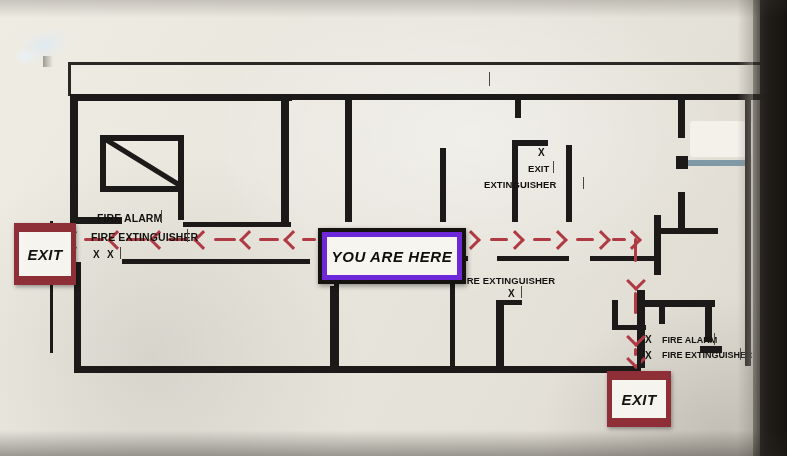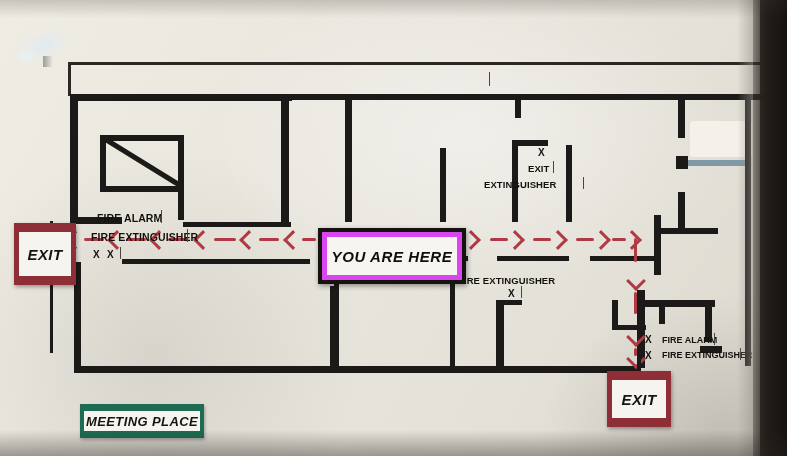--- a/index.html
+++ b/index.html
@@ -60,21 +60,21 @@
   .sign .inner{
     background:#f6f4ee;width:100%;height:100%;
     display:flex;align-items:center;justify-content:center;
     font-weight:bold;color:#16140f;letter-spacing:.4px;
   }
   .exit-sign{background:#8e2f37;padding:9px 5px;box-shadow:1px 2px 4px rgba(0,0,0,.35);}
   .exit-sign .inner{font-size:15px;}
   .meeting-sign{background:#1d6b52;padding:7px 4px;box-shadow:1px 2px 3px rgba(0,0,0,.28);}
   .meeting-sign .inner{font-size:13px;}
   .yah-sign{background:#151310;padding:4px;box-shadow:1px 2px 5px rgba(0,0,0,.4);}
-  .yah-inner{background:#d946ef;width:100%;height:100%;padding:5px;box-sizing:border-box;}
+  .yah-inner{background:#6d28d9;width:100%;height:100%;padding:5px;box-sizing:border-box;}
   .yah-core{background:#f7f5ef;width:100%;height:100%;display:flex;align-items:center;justify-content:center;
             font-weight:bold;font-size:15px;color:#100e0b;letter-spacing:.6px;}
   .postleg{position:absolute;background:#1c1a18;}
 
   
   .lbl{position:absolute;color:#14120f;font-weight:bold;white-space:nowrap;}
   .lbl.t11{font-size:10.5px;letter-spacing:.1px;}
   .lbl.t10{font-size:9.5px;letter-spacing:.1px;}
   .lbl.t9{font-size:9px;}
   .banner{position:absolute;font-size:11.5px;color:#17150f;font-weight:600;white-space:nowrap;}
@@ -223,23 +223,20 @@
     <div class="postleg" style="left:50px;top:221px;width:3px;height:14px;"></div>
     <div class="sign exit-sign" style="left:14px;top:223px;width:62px;height:62px;">
       <div class="inner">EXIT</div>
     </div>
 
     <div class="postleg" style="left:637px;top:357px;width:4px;height:14px;"></div>
     <div class="sign exit-sign" style="left:607px;top:371px;width:64px;height:56px;">
       <div class="inner">EXIT</div>
     </div>
 
-    <div class="sign meeting-sign" style="left:80px;top:404px;width:124px;height:34px;">
-      <div class="inner">MEETING PLACE</div>
-    </div>
 
     <div class="postleg" style="left:334px;top:283px;width:5px;height:84px;"></div>
     <div class="postleg" style="left:450px;top:283px;width:5px;height:84px;"></div>
     <div class="sign yah-sign" style="left:318px;top:228px;width:148px;height:56px;">
       <div class="yah-inner">
         <div class="yah-core">YOU ARE HERE</div>
       </div>
     </div>
 
   </div>

